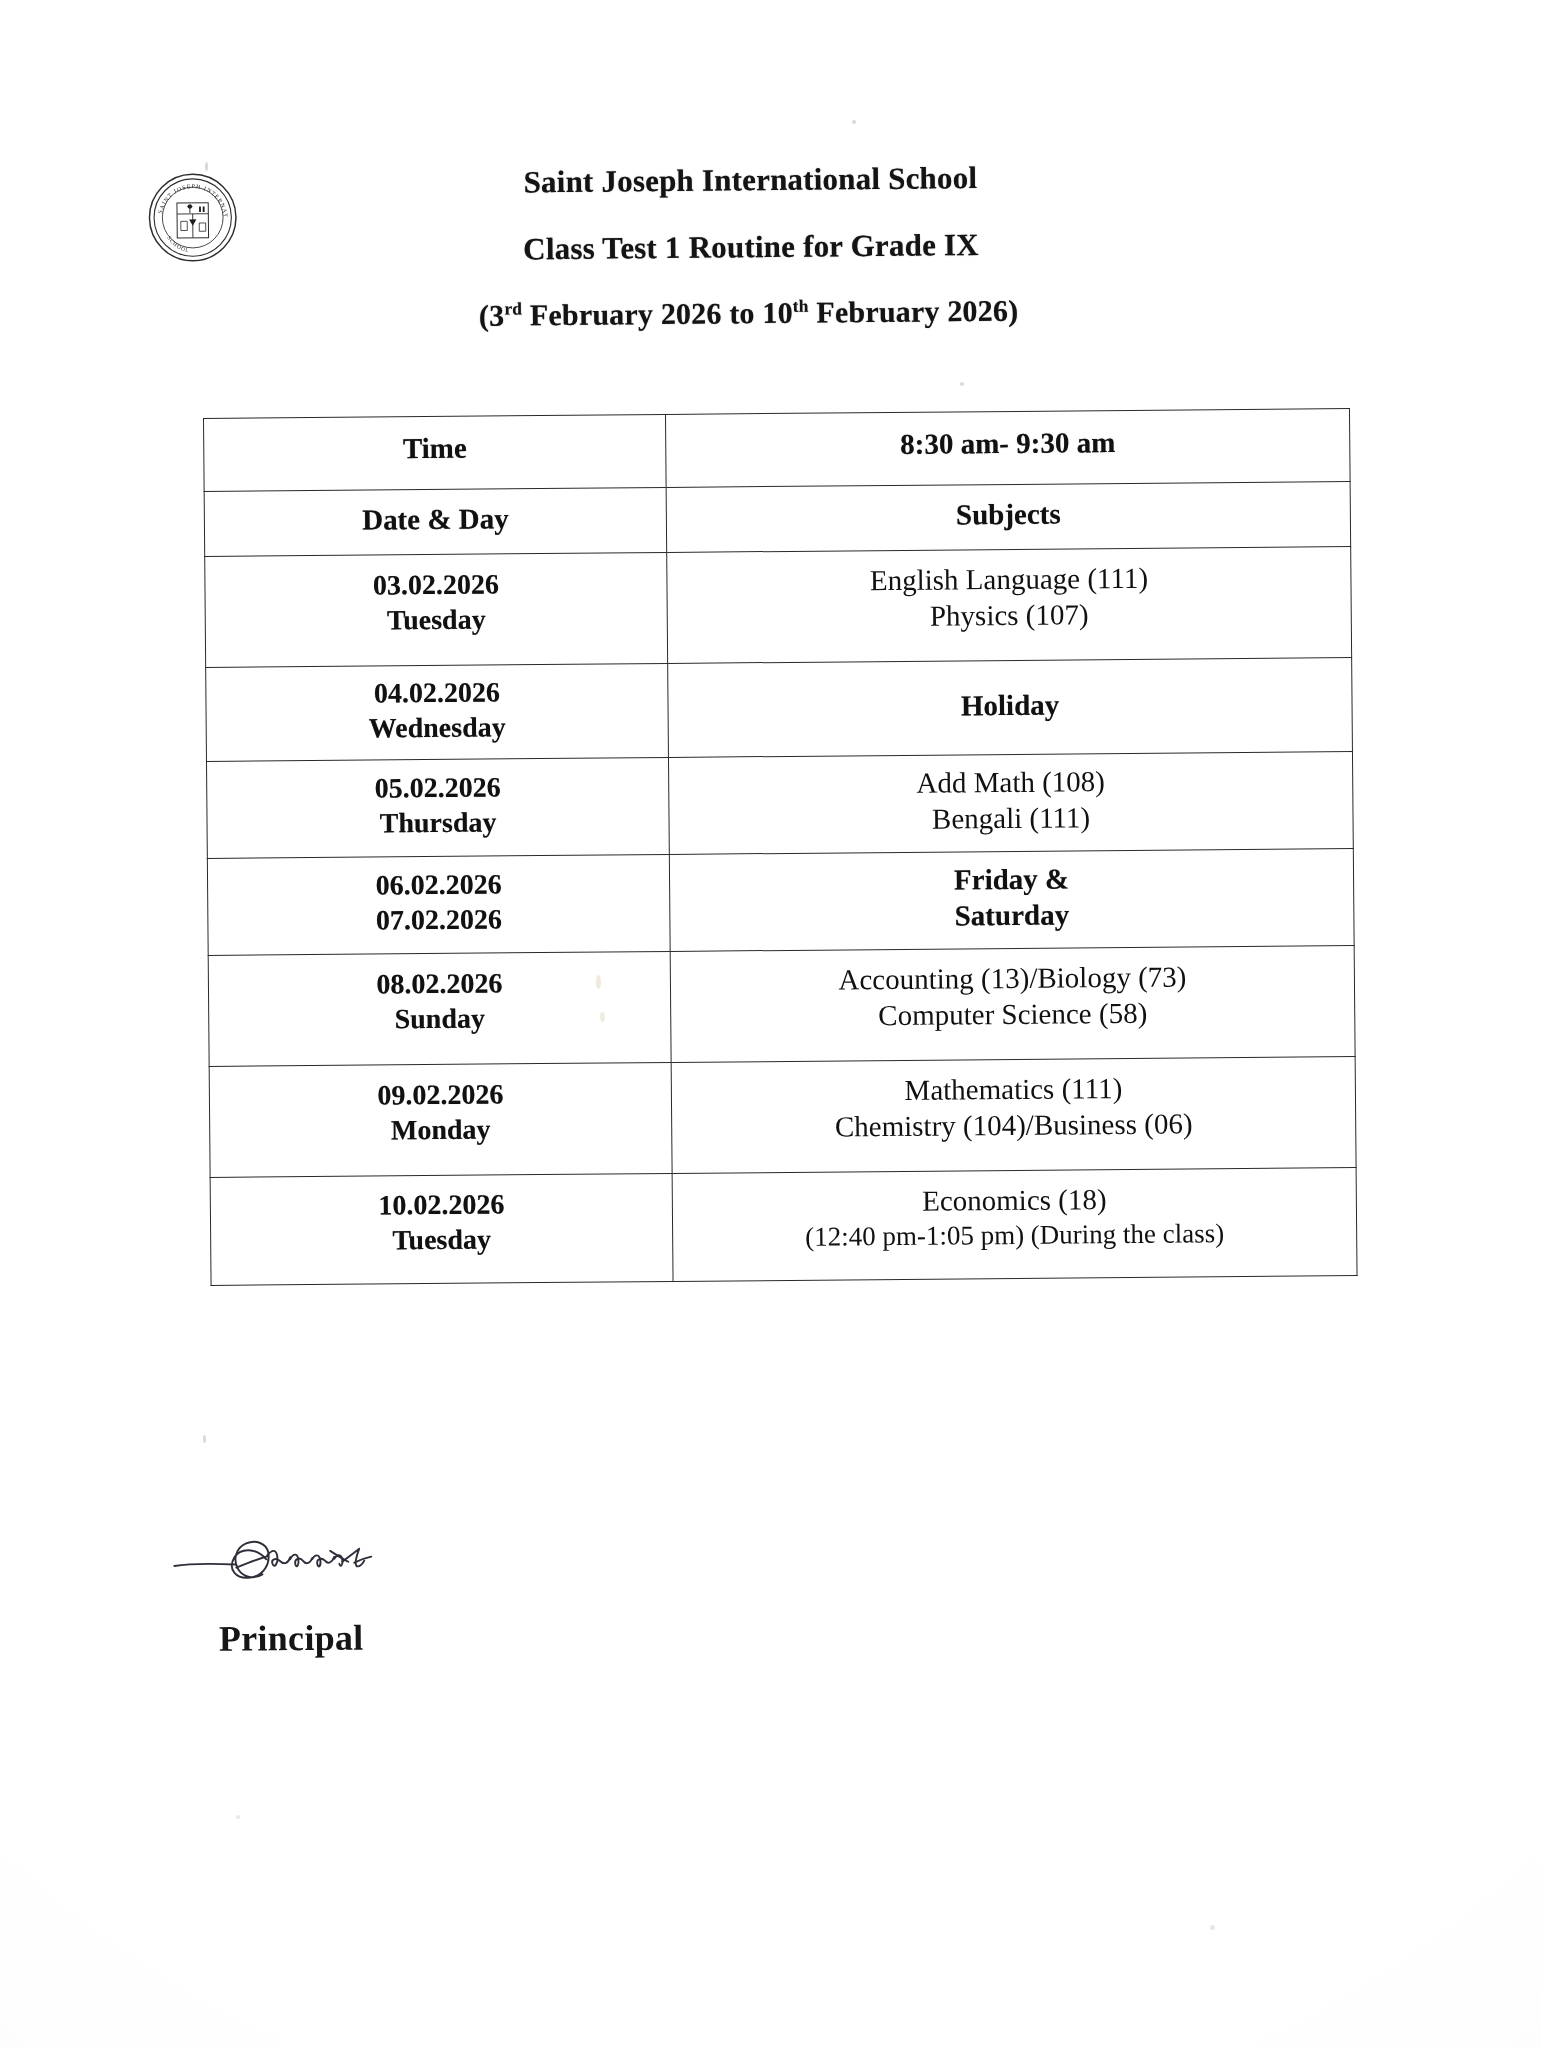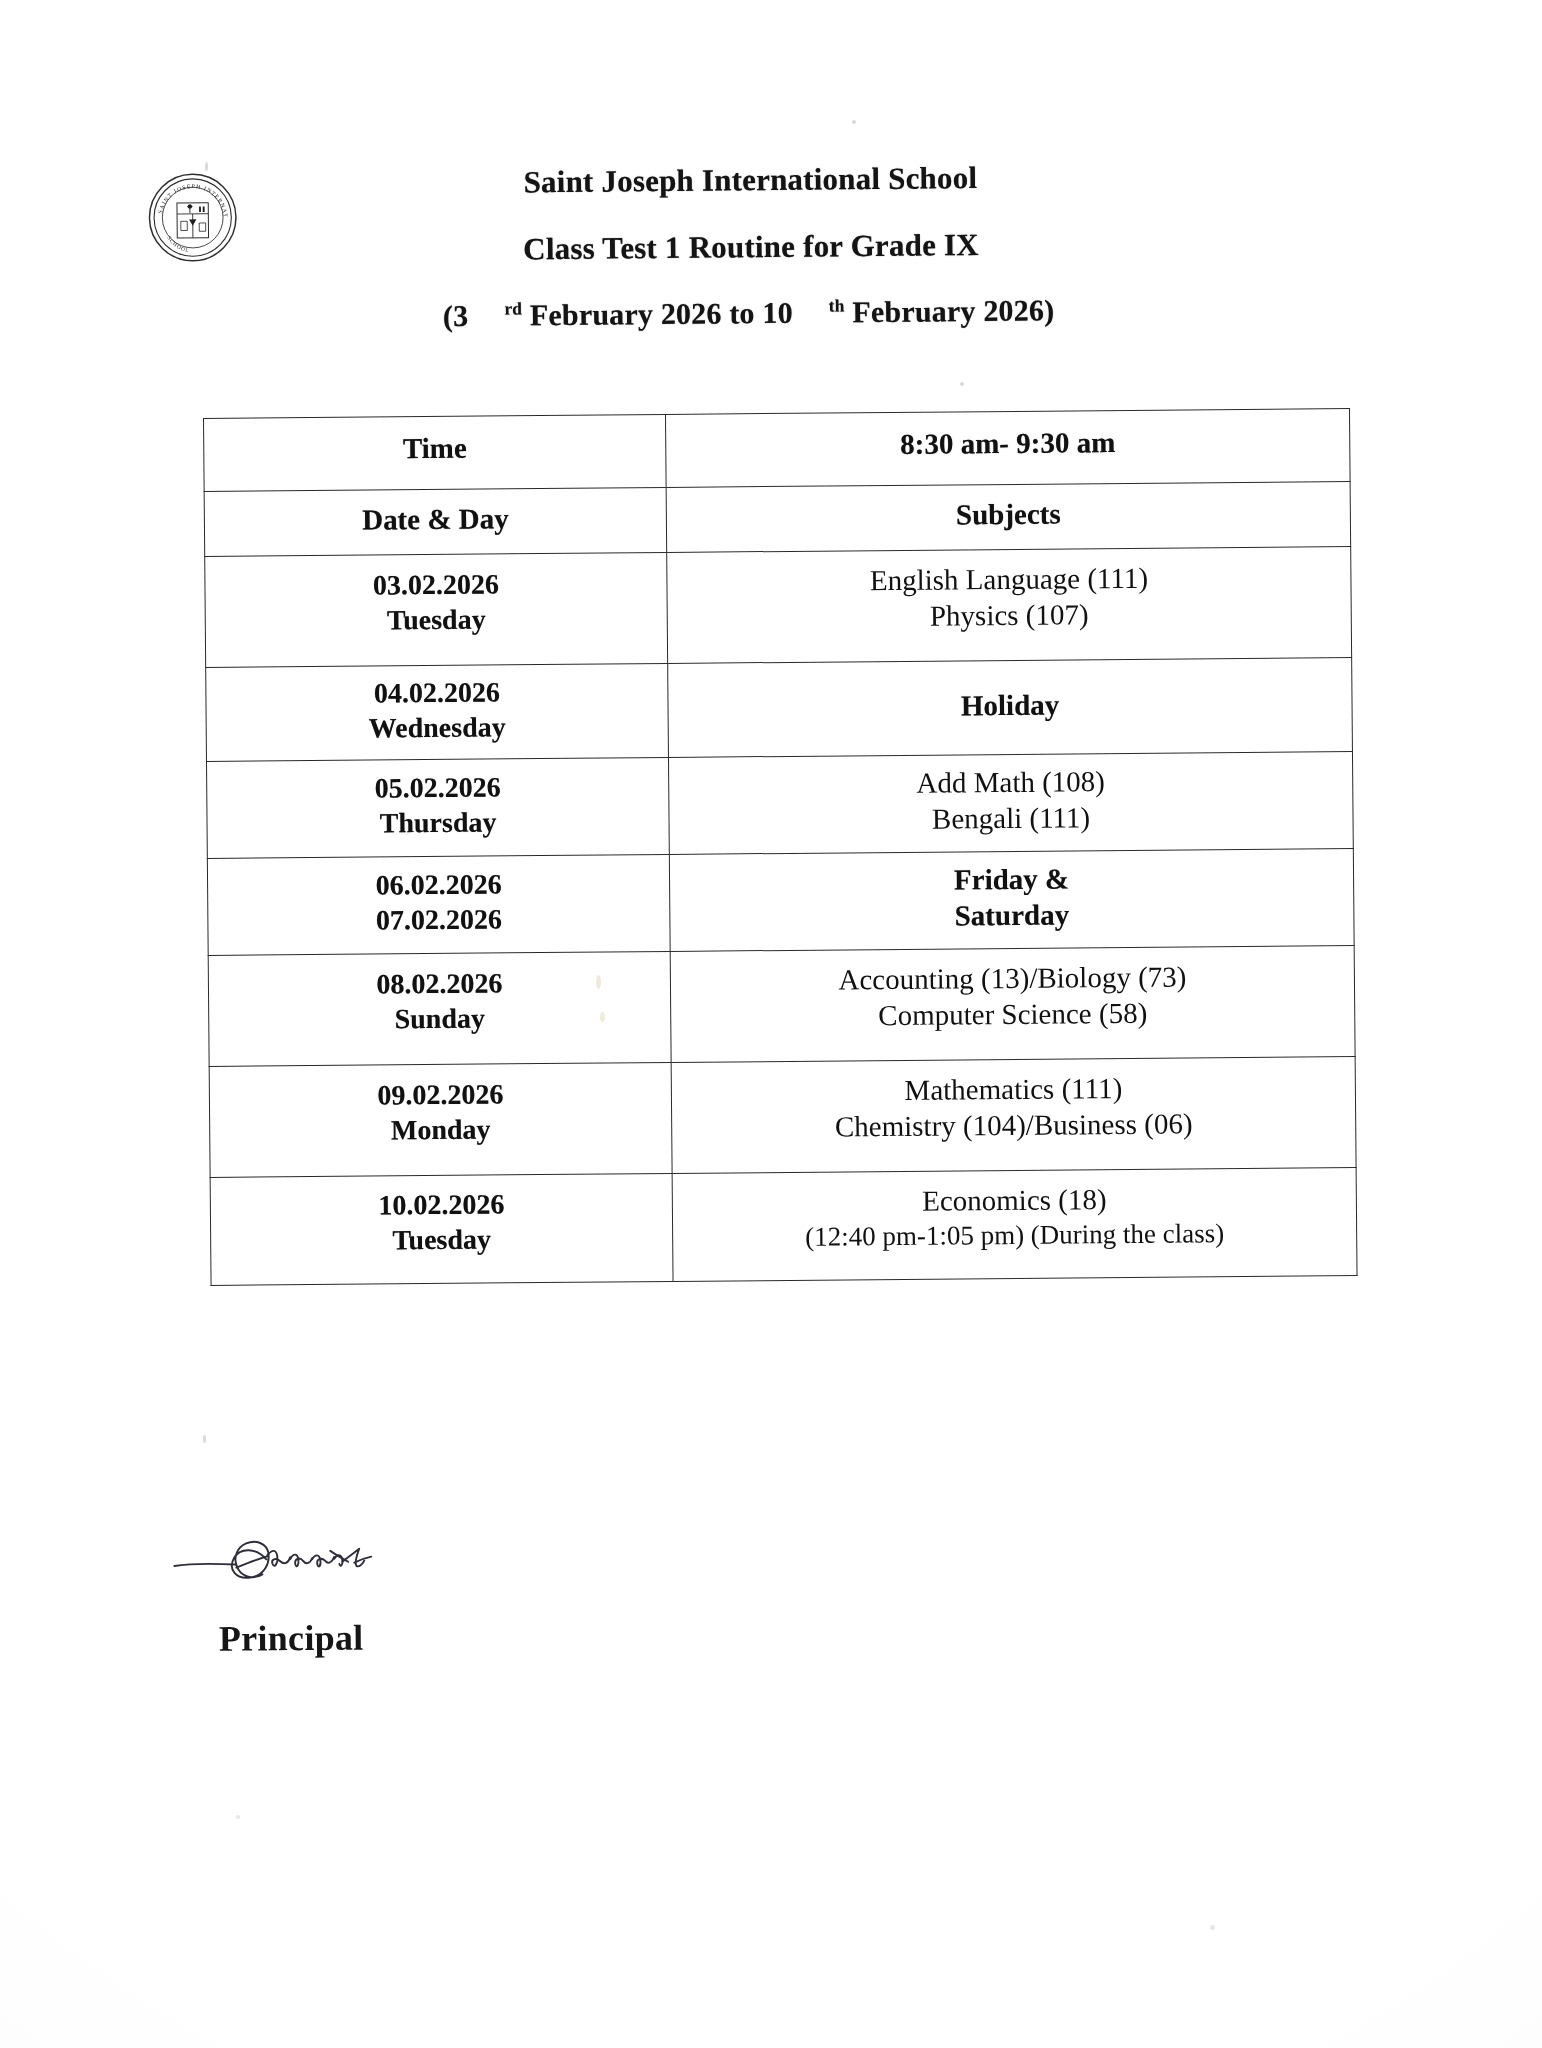--- a/index.html
+++ b/index.html
@@ -68,21 +68,20 @@
   .title-line.l2 { margin-top: 36px; }
   .title-line.l3 {
     margin-top: 36px;
     font-size: 30px;
     margin-left: -6px;
   }
   .title-line sup {
     font-size: 0.58em;
     vertical-align: super;
     line-height: 0;
-    margin-left: 36px;
   }
 
   
   .routine-table-wrap {
     position: absolute;
     left: 203px;
     top: 418px;
     width: 1146px;
     transform: rotate(-0.5deg);
     transform-origin: 0 0;

